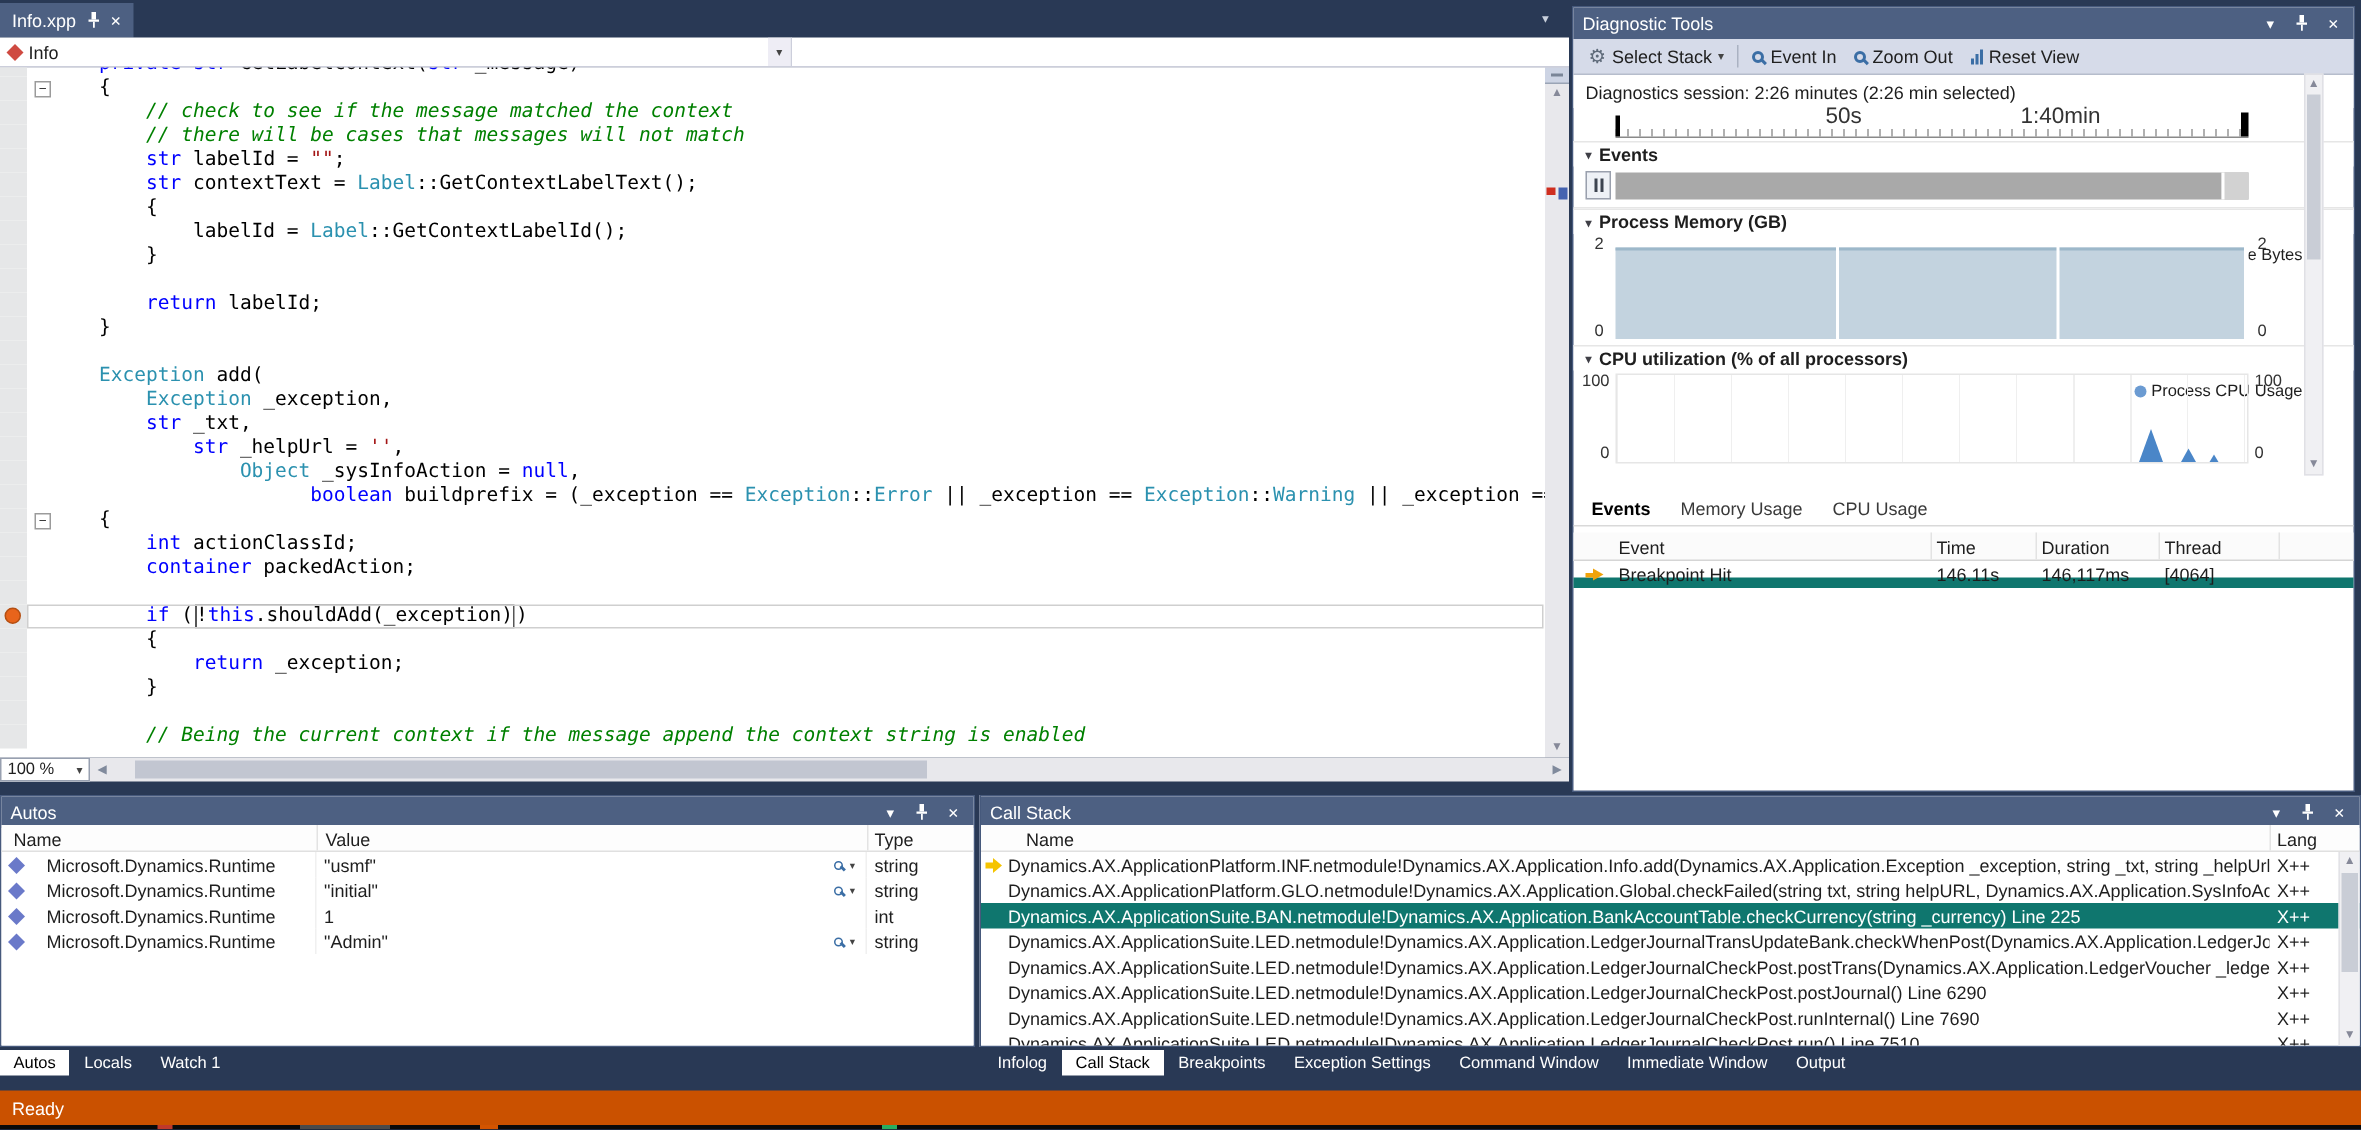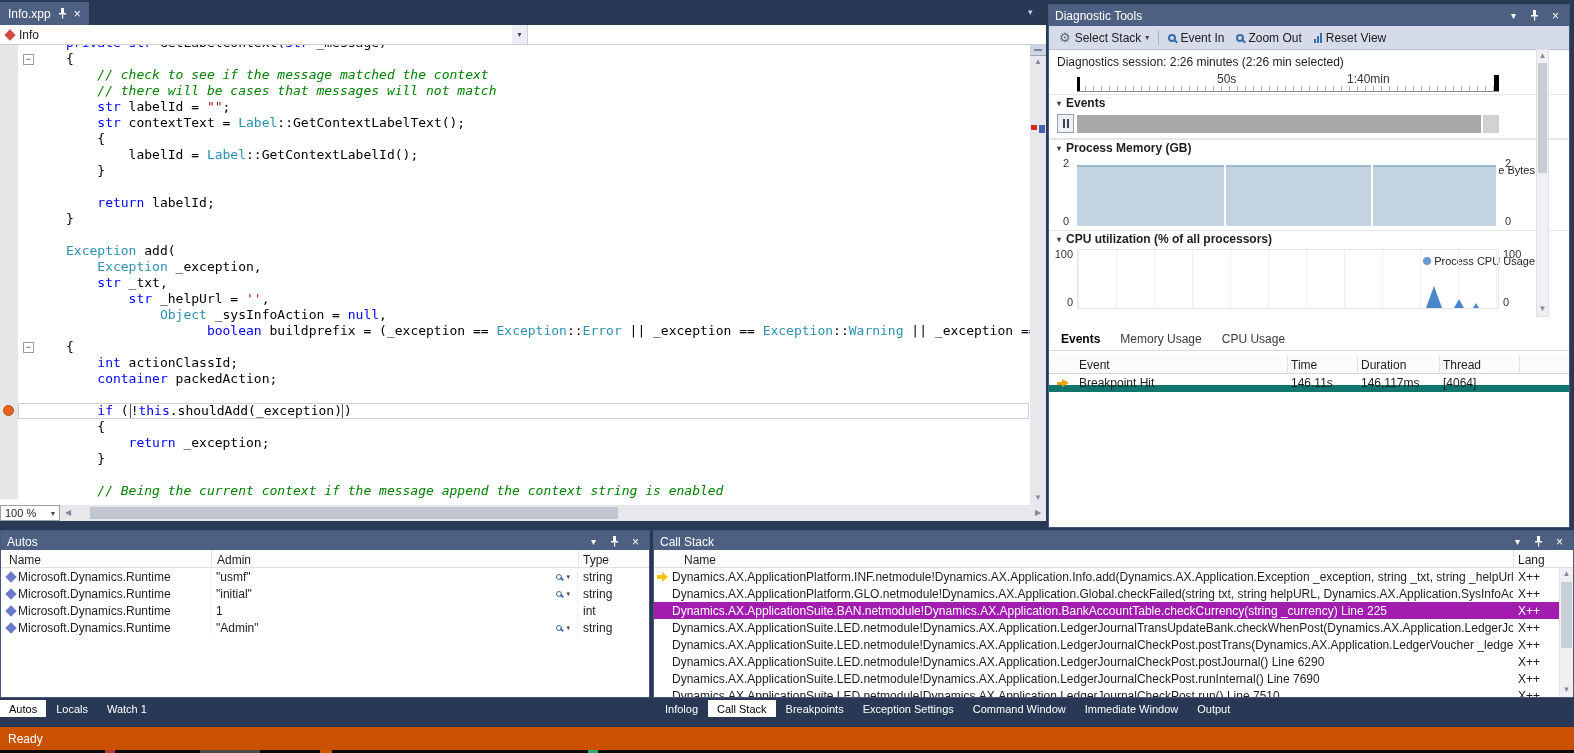--- a/index.html
+++ b/index.html
@@ -79,21 +79,21 @@
   .mag { width:8px; height:8px; border:2px solid #3b6ea5; border-radius:50%; position:relative; display:inline-block; }
   .mag::after { content:""; position:absolute; width:5px; height:2px; background:#3b6ea5;
                 transform:rotate(45deg); right:-4px; bottom:-2px; }
   .bars { display:inline-flex; align-items:flex-end; gap:1px; height:10px; }
   .bars i { width:2px; background:#3b6ea5; display:block; }
   #diag-session { position:absolute; top:45px; left:0; right:0; height:22px; padding:5px 0 0 8px; background:#fff; }
   #diag-ruler { position:absolute; top:67px; left:28px; width:422px; height:20px;
                 border-bottom:1px solid #8a8a8a;
                 background:repeating-linear-gradient(90deg,#b0b0b0 0 1px,transparent 1px 8px);
                 background-size:100% 5px; background-position:left bottom; background-repeat:no-repeat; }
-  .ruler-label { position:absolute; bottom:5px; font-size:12px; color:#333; background:#fff; padding:0 2px; }
+  .ruler-label { position:absolute; bottom:5px; font-size:15px; color:#333; background:#fff; padding:0 2px; }
   .rb { position:absolute; bottom:0; background:#000; }
   .sect-head { position:absolute; left:0; right:0; height:17px; display:flex; align-items:center;
                gap:5px; padding-left:8px; font-weight:bold; border-top:1px solid #e6e6e6; background:#fff; }
   .tri-exp { font-size:8px; color:#3f3f46; }
   .legend { position:absolute; right:34px; display:flex; gap:10px; font-weight:normal; font-size:11px; align-items:center;margin-top:43px; }
   .leg { display:flex; align-items:center; gap:3px; }
   .tri-dn { width:0; height:0; border-left:4px solid transparent; border-right:4px solid transparent; border-top:7px solid #fcb714; }
   .tri-dn.blue { border-top-color:#1f6fc4; }
   .ldot { width:8px; height:8px; border-radius:50%; background:#8a8a8a; }
   .ldot.blue { background:#6b9bd2; }
@@ -131,39 +131,39 @@
   .bh-icon { position:absolute; left:8px; top:5px; width:14px; height:9px; }
   .bh-icon::before { content:""; position:absolute; left:0; top:3px; width:5px; height:3px; background:#f0a30a; }
   .bh-icon::after { content:""; position:absolute; left:5px; top:0; border-left:7px solid #f0a30a;
                     border-top:4.5px solid transparent; border-bottom:4.5px solid transparent; }
   
   #autos { left:0; top:530px; width:650px; height:168px; }
   .ghead { position:absolute; top:19px; left:0; right:0; height:18px; background:#fdfdfd;
            border-bottom:1px solid #e0e0e0; color:#1e1e1e; }
   #autos-rows { position:absolute; top:37px; left:0; right:0; bottom:0; overflow:hidden; background:#fff; }
   .arow { display:flex; height:17px; align-items:center; }
-  .a-name { width:210px; flex:none; display:flex; align-items:center; padding-left:4px; gap:1px;
+  .a-name { width:210px; flex:none; display:flex; align-items:center; padding-left:4px; gap:14px;
             overflow:hidden; white-space:nowrap; border-right:1px solid #f0f0f0; height:100%; }
   .field-icon { width:8px; height:8px; background:#6a79c9; transform:rotate(45deg); flex:none; margin:0 2px; }
   .a-value { width:367px; flex:none; display:flex; align-items:center; justify-content:space-between;
              padding:0 5px; overflow:hidden; white-space:nowrap; border-right:1px solid #f0f0f0; height:100%; }
   .a-type { flex:1; padding-left:5px; height:100%; display:flex; align-items:center; }
   .magwrap { display:flex; align-items:center; gap:4px; margin-right:2px; }
   .mag2 { width:6px; height:6px; border:1.5px solid #3b6ea5; border-radius:50%; position:relative; display:inline-block; }
   .mag2::after { content:""; position:absolute; width:4px; height:1.5px; background:#3b6ea5;
                  transform:rotate(45deg); right:-3px; bottom:-1px; }
   .mag-caret { font-size:7px; color:#444; }
   
   #callstack { left:653px; top:530px; width:921px; height:168px; }
   #callstack-rows { position:absolute; top:37px; left:0; right:0; bottom:0; overflow:hidden; background:#fff; }
   .csrow { display:flex; height:17px; align-items:center; white-space:nowrap; }
   .cs-gutter { width:18px; flex:none; display:flex; justify-content:center; }
   .cs-name { width:841px; flex:none; overflow:hidden; }
   .cs-lang { flex:1; padding-left:5px; }
-  .csrow.selected { background:#a21caf; color:#fff;justify-content:flex-end; }
+  .csrow.selected { background:#0f766e; color:#fff;justify-content:flex-end; }
   .cur-arrow { position:relative; width:12px; height:10px; }
   .cur-arrow::before { content:""; position:absolute; left:0; top:3px; width:5px; height:4px; background:#f5c400; }
   .cur-arrow::after { content:""; position:absolute; left:5px; top:0; border-left:6px solid #f5c400;
                       border-top:5px solid transparent; border-bottom:5px solid transparent; }
   #cs-vscroll { position:absolute; top:37px; right:0; bottom:0; width:14px; background:#f0f0f3; border-left:1px solid #e2e2e6; }
   .csthumb { position:absolute; top:14px; left:1px; right:1px; height:66px; background:#c9cdd6; }
   
   .wtabs { position:absolute; top:700px; height:17px; display:flex; gap:1px; font-size:11px; }
   #autos-tabs { left:0; }
   #cs-tabs { left:656px; }
@@ -416,21 +416,21 @@
         <svg class="pin" width="9" height="11" viewBox="0 0 9 11">
             <rect x="3" y="0" width="3" height="5" fill="#fff"></rect>
             <rect x="1" y="5" width="7" height="1.5" fill="#fff"></rect>
             <rect x="4" y="6.5" width="1.2" height="4" fill="#fff"></rect>
           </svg>
       </span>
       <span class="ph-ic" style="font-size:12px">×</span>
     </div>
     <div class="ghead">
       <span class="th" style="left:8px">Name</span>
-      <span class="th" style="left:216px">Admin</span>
+      <span class="th" style="left:216px">Value</span>
       <span class="th" style="left:582px">Type</span>
       <span class="colsep" style="left:210px"></span>
         <span class="colsep" style="left:577px"></span>
     </div>
     <div id="autos-rows">
         <div class="arow">
           <span class="a-name">
             <span class="field-icon"></span>
             <span>Microsoft.Dynamics.Runtime</span>
           </span>

